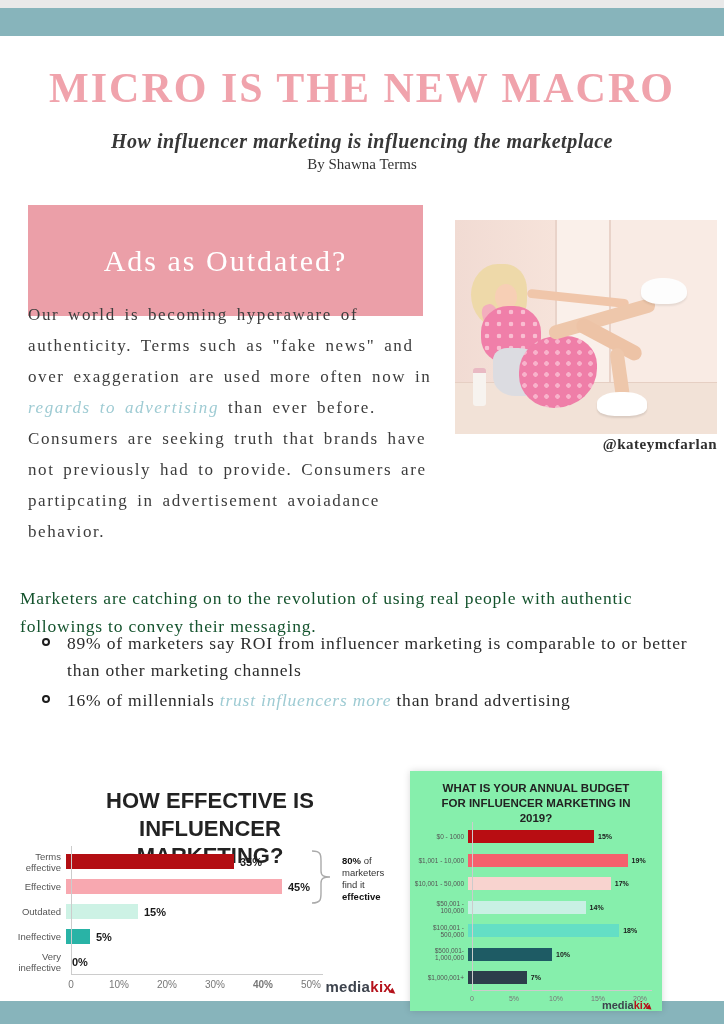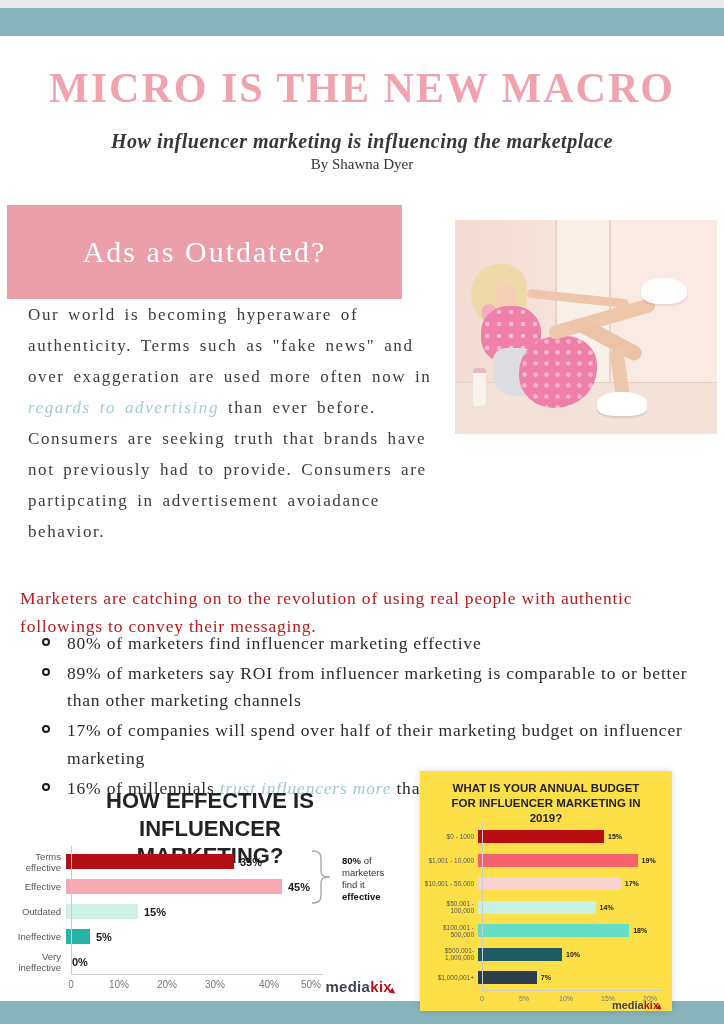--- a/index.html
+++ b/index.html
@@ -24,21 +24,21 @@
   .poster-byline {
     position:absolute; top:148px; left:0; width:724px; text-align:center;
     font-size:15px; color:#333333;
   }
 
   .banner {
     position:absolute; background:#eb9fa8; color:#ffffff; text-align:center;
     display:flex; align-items:center; justify-content:center;
     font-size:30px; letter-spacing:2px;
   }
-  .banner-ads { left:7px; top:197px; width:395px; height:94px; }
+  .banner-ads { left:28px; top:197px; width:395px; height:111px; }
   .banner-numbers { left:160px; top:512px; width:394px; height:54px; font-size:29px; }
 
   .body-copy {
     position:absolute; left:28px; top:292px; width:422px;
     font-size:17px; line-height:1.82; letter-spacing:1.6px; word-spacing:3px; color:#3c3c3c;
   }
   .teal-em { color:#9ecbd3; font-style:italic; }
 
   
   .photo {
@@ -46,35 +46,35 @@
     background:#f7e9e3; overflow:hidden;
   }
   .ph { position:absolute; }
   .photo-credit {
     position:absolute; left:455px; top:428px; width:262px; text-align:right;
     font-size:15px; font-weight:bold; color:#2e2e2e; letter-spacing:0.5px;
   }
 
   .intro-copy {
     position:absolute; left:20px; top:576px; width:690px;
-    font-size:17.5px; line-height:1.6; letter-spacing:0.8px; color:#b91c1c;
+    font-size:17.5px; line-height:1.6; letter-spacing:0.8px; color:#14532d;
   }
   .bullet-list { position:absolute; left:0px; top:622px; width:712px; list-style:none; }
   .bullet-item { display:flex; margin-bottom:3px; font-size:17.5px; line-height:1.55; letter-spacing:0.8px; color:#2b2b2b; }
   .bullet-dot {
     flex:none; width:8px; height:8px; border:2.4px solid #1d1d1d; border-radius:50%;
     margin:8px 17px 0 42px;
   }
   .bullet-text { flex:1; padding-right:20px; }
 
   
   .chart { position:absolute; font-family:"Liberation Sans","DejaVu Sans",sans-serif; }
   .chart1 { left:10px; top:773px; width:400px; height:220px; }
   .chart2 {
-    left:420px; top:763px; width:252px; height:240px; background:#fde047;
+    left:410px; top:763px; width:252px; height:240px; background:#86efac;
     box-shadow:0 0 7px rgba(0,0,0,0.15); z-index:2;
   }
   .chart-title { text-align:center; font-weight:bold; color:#222222; }
   .chart1 .chart-title { width:250px; margin:6px auto 0; font-size:22px; line-height:1.25; }
   .chart2 .chart-title { width:212px; margin:10px auto 0; font-size:11.5px; line-height:1.3; }
   .plot { position:absolute; }
   .chart1 .plot { left:4px; top:68px; right:0; }
   .chart2 .plot { left:2px; top:54px; right:0; }
   .bar-row { display:flex; align-items:center; }
   .chart1 .bar-row { height:25px; }
@@ -111,21 +111,21 @@
 </style>
 </head>
 <body>
 
 <div class="page">
 
   <div class="band band-top"></div>
 
   <h1 class="poster-title">MICRO IS THE NEW MACRO</h1>
   <div class="poster-subtitle">How influencer marketing is influencing the marketplace</div>
-  <div class="poster-byline">By Shawna Dyer</div>
+  <div class="poster-byline">By Shawna Terms</div>
 
   <div class="banner banner-ads">
     <span>Ads as Outdated?</span>
   </div>
 
   <p class="body-copy"><span>Our world is becoming hyperaware of authenticity. Terms such as "fake news" and over exaggeration are used more often now in </span><span class="teal-em">regards to advertising</span><span> than ever before. Consumers are seeking truth that brands have not previously had to provide. Consumers are partipcating in advertisement avoiadance behavior.</span></p>
 
   <div class="photo">
     <div class="ph" style="left:0;top:0;width:100px;height:214px;background:linear-gradient(90deg,#f1dbd3,#f6e3da);"></div>
     <div class="ph" style="left:100px;top:0;width:56px;height:214px;background:#faf0ea;border-left:2px solid #e9d3c9;border-right:2px solid #e9d3c9;"></div>
@@ -139,39 +139,32 @@
     <div class="ph" style="left:26px;top:86px;width:60px;height:58px;background:#f07fa9;background-image:radial-gradient(circle,#f9bdd1 2px,transparent 2.6px);background-size:12px 12px;border-radius:45%;"></div>
     <div class="ph" style="left:38px;top:128px;width:56px;height:48px;background:#dcdce1;border-radius:25% 55% 40% 40%;"></div>
     <div class="ph" style="left:64px;top:116px;width:78px;height:72px;background:#ef7ea8;background-image:radial-gradient(circle,#f8b3cb 2px,transparent 2.6px);background-size:11px 11px;border-radius:50% 40% 55% 45%;"></div>
     <div class="ph" style="left:72px;top:74px;width:102px;height:9px;background:#f0c6aa;border-radius:5px;transform:rotate(6deg);"></div>
     <div class="ph" style="left:92px;top:92px;width:110px;height:14px;background:#eec7ab;border-radius:7px;transform:rotate(-16deg);"></div>
     <div class="ph" style="left:186px;top:58px;width:46px;height:26px;background:#fdfdfd;border-radius:45% 50% 40% 40%;box-shadow:0 2px 2px rgba(0,0,0,0.08);"></div>
     <div class="ph" style="left:118px;top:112px;width:72px;height:15px;background:#edc3a6;border-radius:8px;transform:rotate(28deg);"></div>
     <div class="ph" style="left:158px;top:128px;width:14px;height:56px;background:#eec7ab;border-radius:7px;transform:rotate(-8deg);"></div>
     <div class="ph" style="left:142px;top:172px;width:50px;height:24px;background:#ffffff;border-radius:45% 45% 35% 35%;box-shadow:0 2px 2px rgba(0,0,0,0.1);"></div>
   </div>
+  <div class="photo-credit">@kateymcfarlan</div>
 
 
   <p class="intro-copy">Marketers are catching on to the revolution of using real people with authentic followings to convey their messaging.</p>
 
   <ul class="bullet-list" id="bullet-list">
-      <li class="bullet-item">
-        <span class="bullet-dot"></span>
-        <span class="bullet-text"><span>80% of marketers find influencer marketing effective</span></span>
-      </li>
       <li class="bullet-item">
         <span class="bullet-dot"></span>
         <span class="bullet-text"><span>89% of marketers say ROI from influencer marketing is comparable to or better than other marketing channels</span></span>
       </li>
       <li class="bullet-item">
         <span class="bullet-dot"></span>
-        <span class="bullet-text"><span>17% of companies will spend over half of their marketing budget on influencer marketing</span></span>
-      </li>
-      <li class="bullet-item">
-        <span class="bullet-dot"></span>
         <span class="bullet-text"><span>16% of millennials </span><span class="teal-em">trust influencers more</span><span> than brand advertising</span></span>
       </li>
     </ul>
 
   <div class="chart chart1">
     <div class="chart-title">HOW EFFECTIVE IS INFLUENCER MARKETING?</div>
     <div class="plot" id="plot-0">
         <div class="bar-row">
           <span class="bar-label">Terms effective</span>
           <span class="bar-fill" style="width: 168px; background: rgb(179, 14, 19);"></span>
@@ -196,21 +189,21 @@
           <span class="bar-label">Very ineffective</span>
           <span class="bar-fill" style="width: 0px; background: rgb(204, 204, 204);"></span>
           <span class="bar-value">0%</span>
         </div>
         <div class="axis-y" style="left: 57px; top: -3px; height: 128px;"></div>
         <div class="axis-x" style="left: 57px; top: 125px; width: 252px;"></div>
         <span class="tick" style="left: 57px; top: 130px;">0</span>
         <span class="tick" style="left: 105px; top: 130px;">10%</span>
         <span class="tick" style="left: 153px; top: 130px;">20%</span>
         <span class="tick" style="left: 201px; top: 130px;">30%</span>
-        <span class="tick" style="left: 255px; top: 130px;">40%</span>
+        <span class="tick" style="left: 249px; top: 130px; font-weight: bold;">40%</span>
         <span class="tick" style="left: 297px; top: 130px;">50%</span>
       </div>
     <svg class="bracket" width="30" height="60" viewBox="0 0 30 60">
       <path d="M4 4 C13 4 13 8 13 14 L13 24 C13 29 16 30 22 30 C16 30 13 31 13 36 L13 46 C13 52 13 56 4 56" stroke="#aaaaaa" stroke-width="1.4" fill="none"></path>
     </svg>
     <div class="bracket-note"><b>80%</b><span> of marketers find it </span><b>effective</b></div>
     <div class="brand brand1"><span class="brand-dark">media</span><span class="brand-red">kix</span><span class="kix-arrow"></span></div>
   </div>
 
   <div class="chart chart2">

